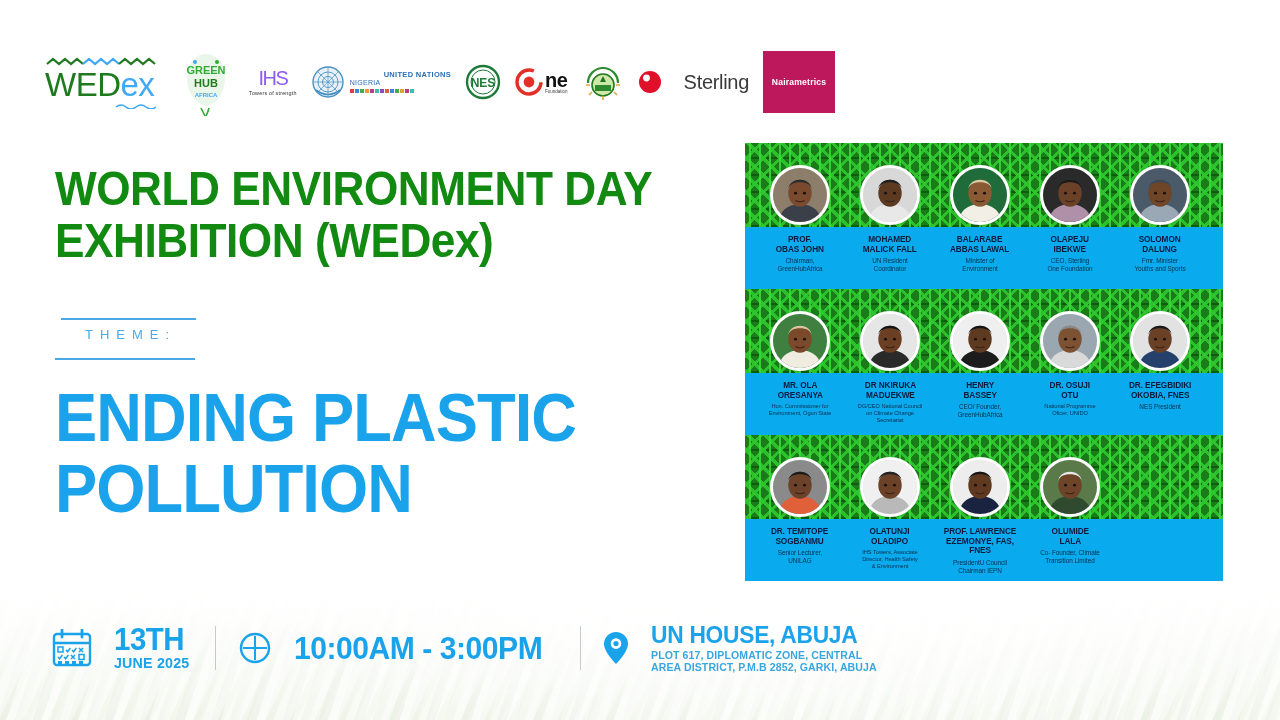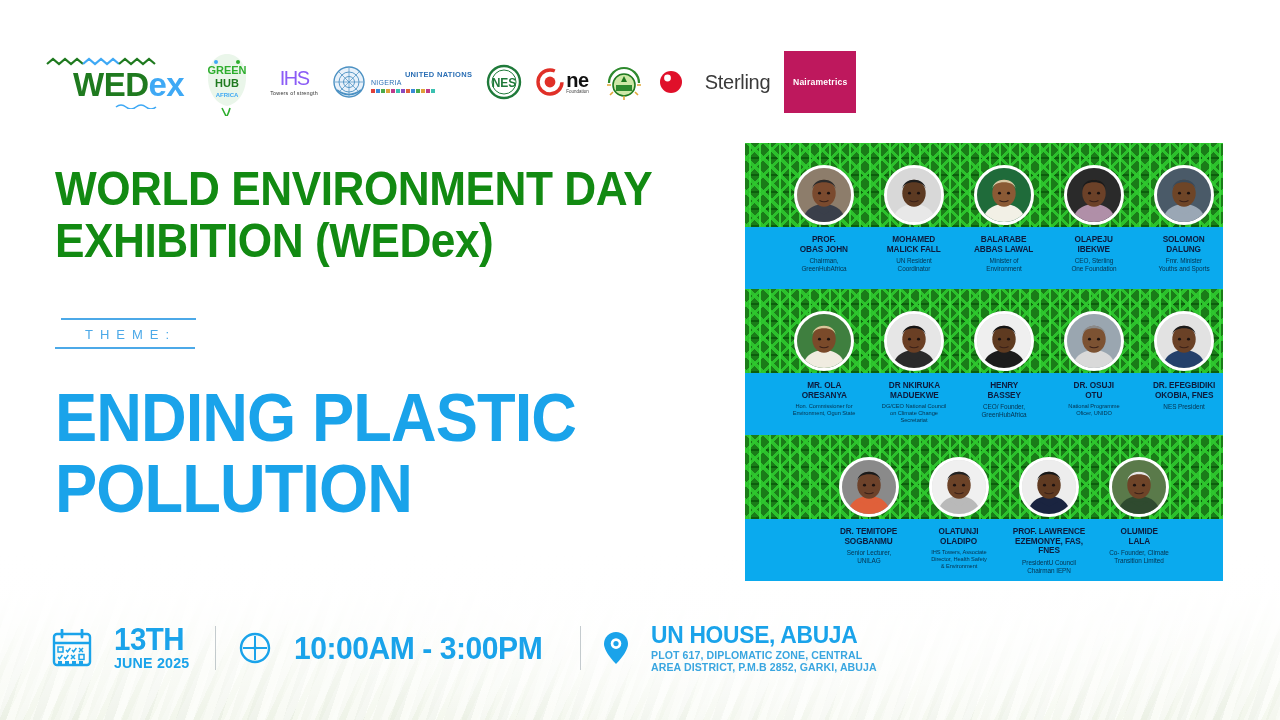--- a/index.html
+++ b/index.html
@@ -32,21 +32,21 @@
   
   .logos {
     position:absolute; left:45px; top:46px; height:72px;
     display:flex; align-items:center; gap:14px;
   }
   .logo { display:flex; align-items:center; justify-content:center; }
 
   
   .wedex { flex-direction:column; align-items:flex-start; gap:1px; }
   .wedex-wave { width:118px; height:11px; }
-  .wedex-word { font-size:33px; font-weight:bold; letter-spacing:-0.5px; line-height:1;margin-left:28px; }
+  .wedex-word { font-size:33px; font-weight:normal; letter-spacing:-0.5px; line-height:1; }
   .wedex-word .we { color:#1f7a1f; }
   .wedex-word .ex { color:#3fa9f5; }
   .wedex-under { width:46px; height:7px; margin-left:70px; }
 
   .greenhub { width:58px; height:68px; }
   .ihs { flex-direction:column; align-items:center; }
   .ihs-word { font-size:20px; font-weight:normal; color:#8b5cf6; letter-spacing:-1.5px; line-height:1; }
   .ihs-sub { font-size:5.4px; color:#333; letter-spacing:0.2px; margin-top:2px; }
   .un { display:flex; align-items:center; gap:5px; }
   .un-emblem { width:34px; height:34px; }
@@ -75,21 +75,21 @@
     transform:scaleX(0.92); transform-origin:left top;
   }
 
   
   .theme-block { position:absolute; left:55px; top:318px; width:200px; }
   .theme-line { height:2px; background:#4ca9e8; }
   .theme-line.top { width:135px; margin-left:6px; }
   .theme-line.bot { width:140px; margin-left:0; }
   .theme-word {
     font-size:13px; color:#4ca9e8; letter-spacing:7px;
-    font-weight:500; padding:7px 0 5px 30px;
+    font-weight:500; padding:7px 0 16px 30px;
   }
 
   
   .theme-title {
     position:absolute; left:55px; top:382px; width:700px;
     font-size:68px; font-weight:bold; color:#1aa3ea;
     line-height:1.04; letter-spacing:-1px;
     transform:scaleX(0.93); transform-origin:left top;
   }
 
@@ -124,22 +124,22 @@
       repeating-linear-gradient(90deg, transparent 0 4px, rgba(60,220,60,0.85) 4px 6px, transparent 6px 10px),
       repeating-linear-gradient(45deg, rgba(46,200,46,0.9) 0 3px, transparent 3px 12px),
       repeating-linear-gradient(-45deg, rgba(46,200,46,0.9) 0 3px, transparent 3px 12px),
       repeating-linear-gradient(0deg, #0c5e0c 0 2px, transparent 2px 17px);
   }
   .srow .blue {
     position:absolute; left:0; top:84px; width:100%; height:62px;
     background:#0aaaee;
   }
   .srow.r3 .blue { height:62px; }
-  .cards { position:absolute; left:16px; top:0; width:100%; height:100%;
-           display:flex; justify-content:center; padding-left:8px; }
+  .cards { position:absolute; left:2px; top:0; width:100%; height:100%;
+           display:flex; justify-content:flex-start; padding-left:8px; }
   .card { width:90px; display:flex; flex-direction:column; align-items:center; padding-top:22px; }
   .avatar {
     width:60px; height:60px; border-radius:50%; border:3px solid #ffffff;
     overflow:hidden; position:relative; background:#ddd;
     box-shadow:0 0 0 1px rgba(0,0,0,0.05);
   }
   .avatar .face { position:absolute; inset:0; }
   .sname {
     margin-top:10px; font-size:8.5px; font-weight:bold; color:#0d1b3d;
     text-align:center; line-height:1.14; letter-spacing:-0.1px;

